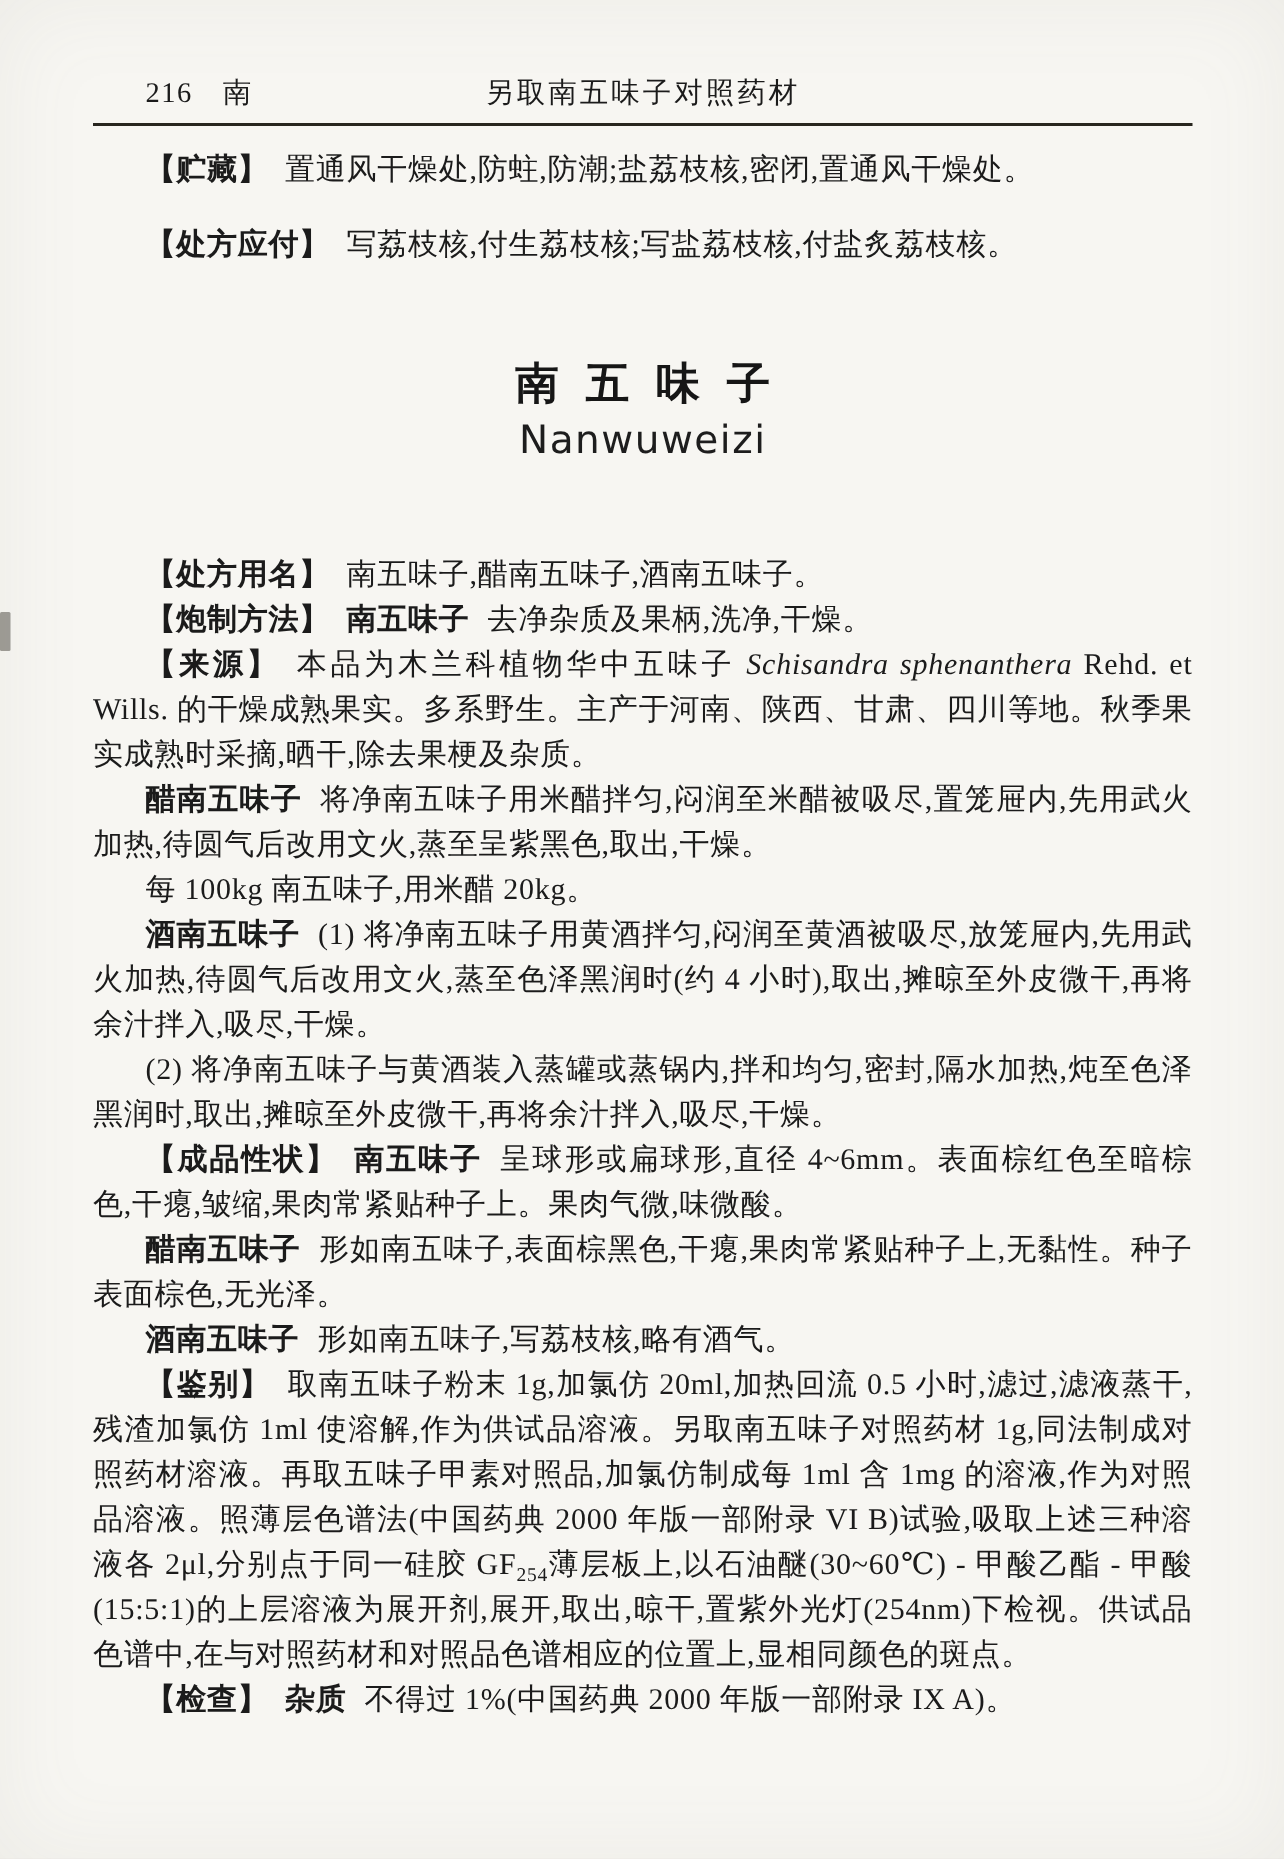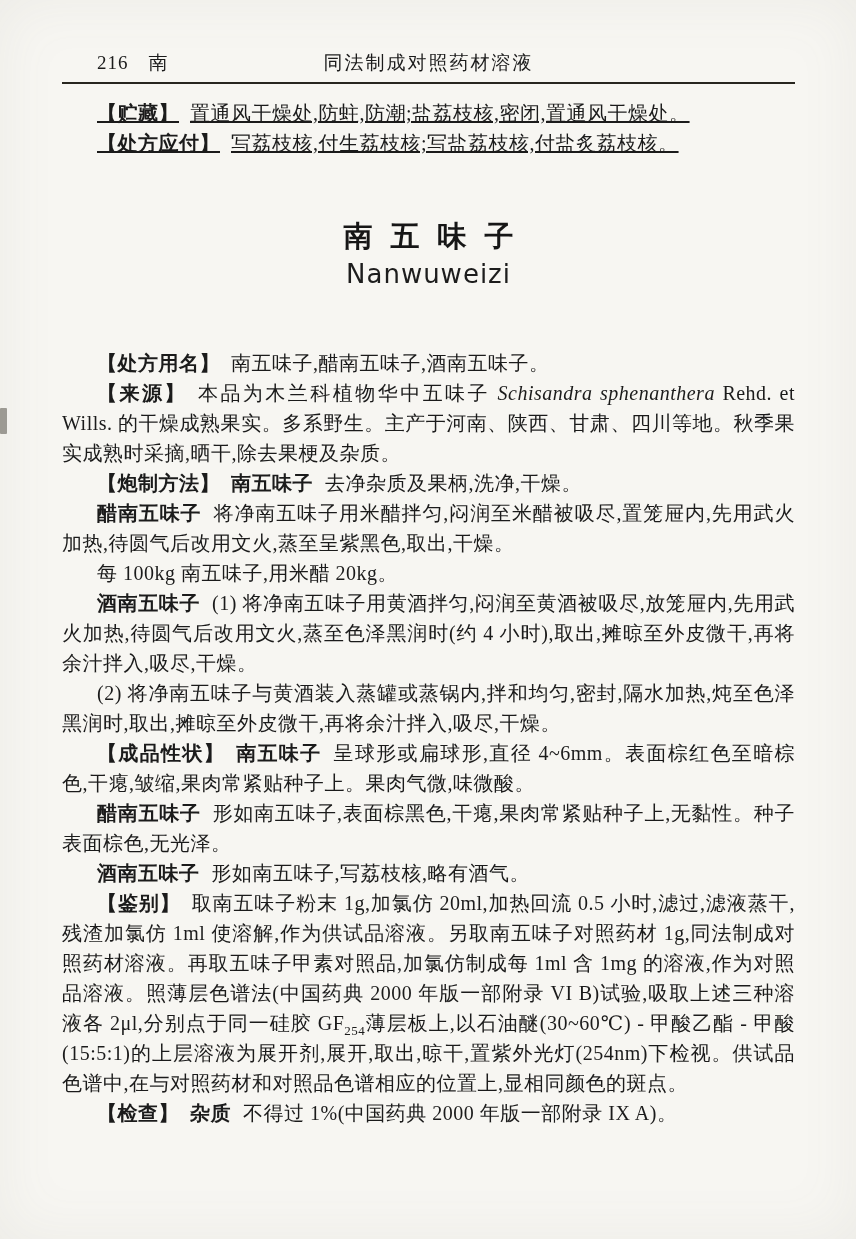--- a/index.html
+++ b/index.html
@@ -15,31 +15,31 @@
     overflow:hidden;
     box-shadow:inset 0 0 60px rgba(120,115,100,0.08);
   }
   
   .running-head{position:relative;margin-top:50px;height:26px;font-size:19px;line-height:26px;}
   .head-left{position:absolute;left:35px;top:0;letter-spacing:1px;}
   .head-left .idx{margin-left:20px;}
   .head-title{text-align:center;letter-spacing:2px;}
   .head-rule{margin-top:6px;border-bottom:2px solid #28261f;}
   
-  .prev-entry{margin-top:14px;text-decoration:underline;}
+  .prev-entry{margin-top:14px;}
   .para{
     margin:0;
     font-size:20px;
     line-height:30px;
     text-align:justify;
     text-indent:35px;
     letter-spacing:0.5px;
   }
   .prev-entry .para{line-height:30px;}
-  .prev-entry .para + .para{margin-top:0;}
+  .prev-entry .para + .para{margin-top:20px;}
   .lbl{
     font-family:"Liberation Sans","DejaVu Sans",sans-serif;
     font-weight:700;
     margin-right:0.55em;
     letter-spacing:0.5px;
   }
   .sub{
     font-family:"Liberation Sans","DejaVu Sans",sans-serif;
     font-weight:700;
     margin-right:0.6em;
@@ -80,21 +80,21 @@
 <body>
 
 <div class="page">
 
   <div class="edge-mark"></div>
 
   <header class="running-head">
     <div class="head-left">
       <span>216</span><span class="idx">南</span>
     </div>
-    <div class="head-title">同法制成对照药材溶液</div>
+    <div class="head-title">另取南五味子对照药材</div>
   </header>
   <div class="head-rule"></div>
 
   <section class="prev-entry">
     <p class="para">
       <span class="lbl">【贮藏】</span><span>置通风干燥处,防蛀,防潮;盐荔枝核,密闭,置通风干燥处。</span>
     </p>
     <p class="para">
       <span class="lbl">【处方应付】</span><span>写荔枝核,付生荔枝核;写盐荔枝核,付盐炙荔枝核。</span>
     </p>
@@ -105,25 +105,25 @@
     <div class="title-pinyin">Nanwuweizi</div>
   </div>
 
   <section class="body-text">
 
     <p class="para">
       <span class="lbl">【处方用名】</span><span>南五味子,醋南五味子,酒南五味子。</span>
     </p>
 
     <p class="para">
-      <span class="lbl">【来源】</span><span>本品为木兰科植物华中五味子 </span><span class="latin">Schisandra sphenanthera</span><span> Rehd. et Wills. </span><span>的干燥成熟果实。多系野生。主产于河南、陕西、甘肃、四川等地。秋季果实成熟时采摘,晒干,除去果梗及杂质。</span>
+      <span class="lbl">【炮制方法】</span><span class="sub">南五味子</span><span>去净杂质及果柄,洗净,干燥。</span>
     </p>
 
     <p class="para">
-      <span class="lbl">【炮制方法】</span><span class="sub">南五味子</span><span>去净杂质及果柄,洗净,干燥。</span>
+      <span class="lbl">【来源】</span><span>本品为木兰科植物华中五味子 </span><span class="latin">Schisandra sphenanthera</span><span> Rehd. et Wills. </span><span>的干燥成熟果实。多系野生。主产于河南、陕西、甘肃、四川等地。秋季果实成熟时采摘,晒干,除去果梗及杂质。</span>
     </p>
 
     <p class="para">
       <span class="sub">醋南五味子</span><span>将净南五味子用米醋拌匀,闷润至米醋被吸尽,置笼屉内,先用武火加热,待圆气后改用文火,蒸至呈紫黑色,取出,干燥。</span>
     </p>
 
     <p class="para">
       <span>每 100kg 南五味子,用米醋 20kg。</span>
     </p>
 

